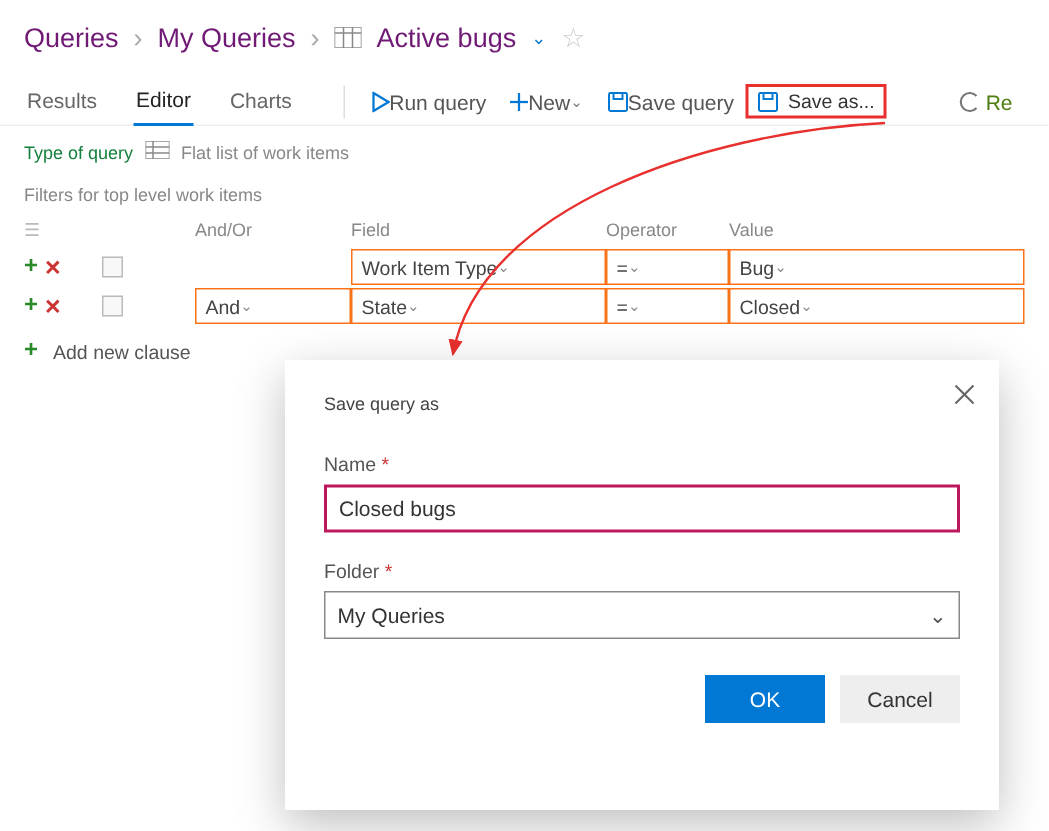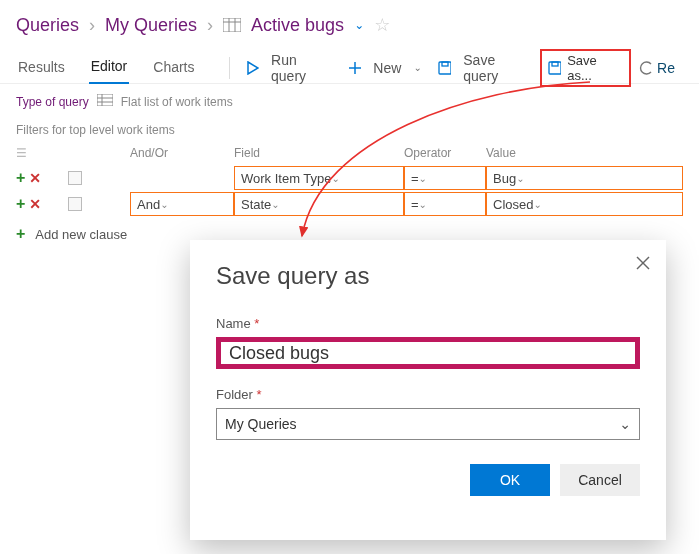--- a/index.html
+++ b/index.html
@@ -53,46 +53,46 @@
   }
   .vdiv {
     width: 1px;
     height: 22px;
     background: #ddd;
     margin: 0 10px;
   }
   .tbtn {
     display: inline-flex;
     align-items: center;
-    gap: 12px;
+    gap: 0;
     color: #555;
     padding: 4px 8px;
     cursor: pointer;
     font-size: 14px;
   }
   .tbtn.blue-ico svg { stroke: #0078d4; fill: none; }
   .tbtn .mini-chev { color: #777; font-size: 10px; }
   .saveas-box {
     border: 2px solid #e8312e;
     padding: 2px 6px;
     display: inline-flex;
     align-items: center;
     gap: 6px;
     justify-content: center;
   }
-  .undo { margin-left: auto; color: #0c4a6e; display:flex; align-items:center; gap:4px;}
+  .undo { margin-left: auto; color: #4d7c0f; display:flex; align-items:center; gap:4px;}
   .row-type {
     display: flex;
     align-items: center;
     gap: 8px;
     padding: 10px 16px 6px;
     color: #888;
     font-size: 12px;
   }
-  .row-type .label { color: #701a75; text-align: center; }
+  .row-type .label { color: #15803d; text-align: center; }
   .filters-label {
     padding: 8px 16px 4px;
     color: #888;
     font-size: 12px;
   }
   .grid {
     padding: 0 16px;
   }
   .grid-head {
     display: flex;
@@ -149,39 +149,39 @@
     left: 190px;
     top: 240px;
     width: 476px;
     height: 300px;
     background: #fff;
     box-shadow: 0 10px 30px rgba(0,0,0,.25);
     padding: 22px 26px;
   }
   .dialog h2 {
     font-weight: 400;
-    font-size: 24px;
+    font-size: 12px;
     color: #444;
     margin: 0 0 26px;
   }
   .dialog .close {
     position: absolute;
     right: 16px;
     top: 16px;
     color: #666;
     cursor: pointer;
   }
   .dlg-label { font-size: 13px; color: #555; margin-bottom: 6px; }
   .req { color: #c33; }
   .dlg-input {
     width: 100%;
-    border: 5px solid #be185d;
+    border: 2px solid #be185d;
     height: 32px;
     padding: 0 8px;
-    font-size: 18px;
+    font-size: 14px;
     color: #333;
     margin-bottom: 18px;
   }
   .dlg-select {
     width: 100%;
     border: 1px solid #888;
     height: 32px;
     padding: 0 8px;
     display: flex;
     align-items: center;

